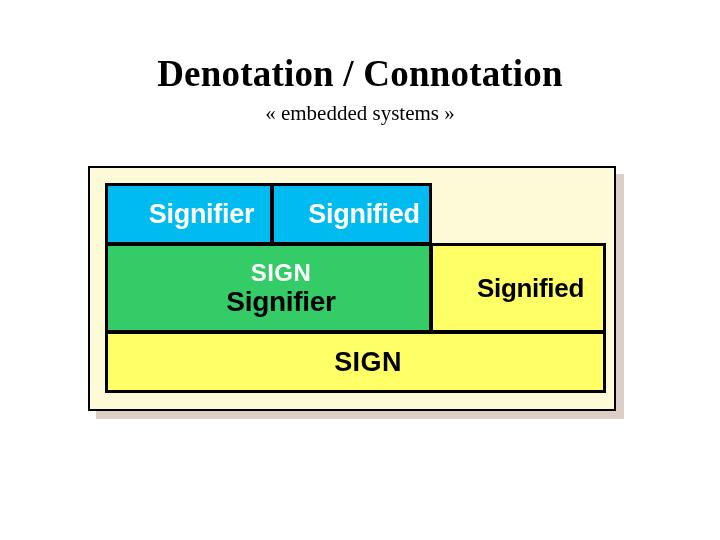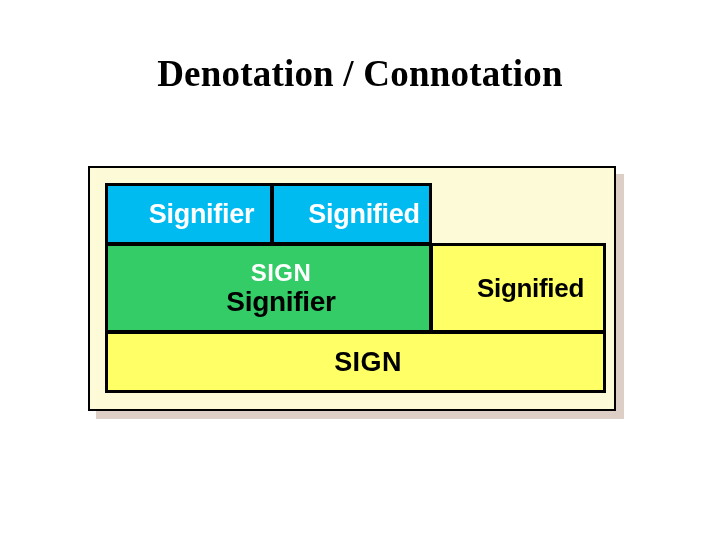--- a/index.html
+++ b/index.html
@@ -144,20 +144,21 @@
     letter-spacing: 0.4px;
   }
 </style>
 </head>
 <body>
 
 <div class="slide">
 
   <div class="title-block">
     <div class="slide-title">Denotation / Connotation</div>
+    <div class="slide-subtitle">« embedded systems »</div>
   </div>
 
   <div class="diagram-shadow"></div>
 
   <div class="diagram-panel">
 
     <div class="cell cell-signifier-1">
       <span>Signifier</span>
     </div>
 

